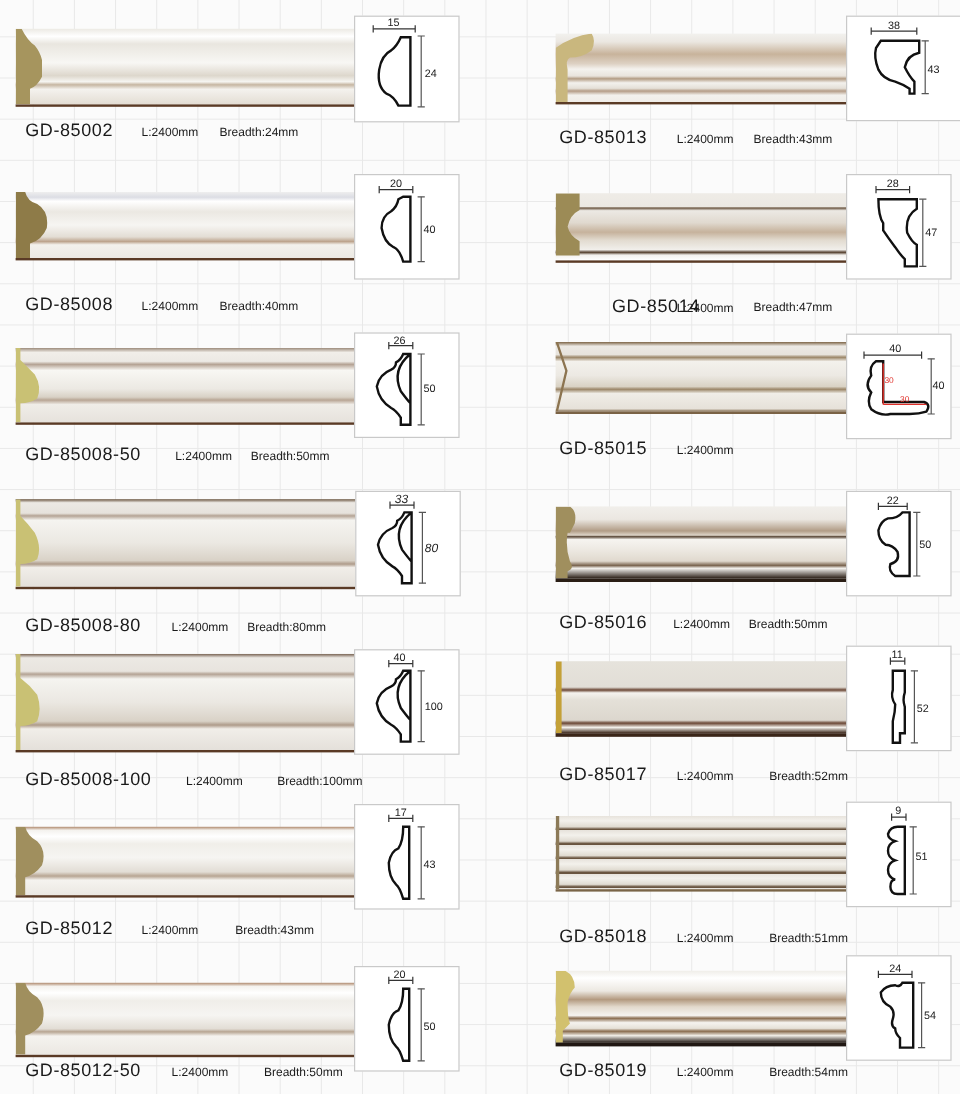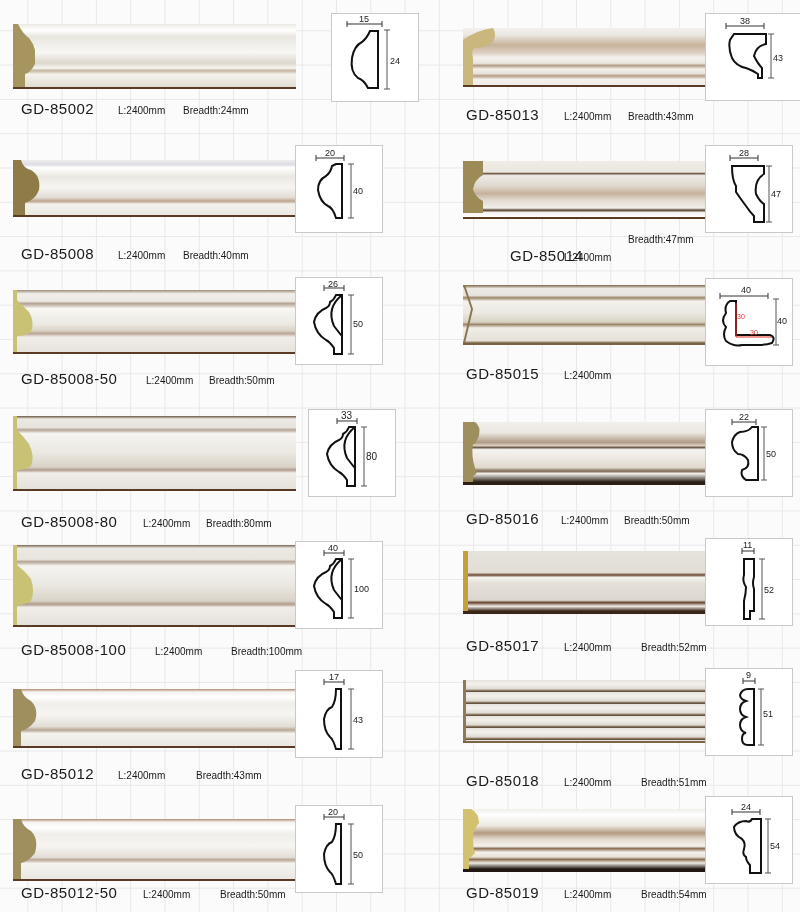--- a/index.html
+++ b/index.html
@@ -37,21 +37,21 @@
 </style>
 </head>
 <body>
 
 <div class="product" style="left:0;top:0;width:400px;height:130px;">
   <div class="molding" style="left:13px;top:24px;width:283px;height:63px;background:linear-gradient(#eceae4 0%,#fff 10%,#e9e6df 20%,#f8f7f4 45%,#ddd7cc 62%,#f6f5f1 70%,#c6b6a2 74%,#f4f2ee 80%,#e3ddd3 100%);">
     <svg class="endcap" width="22" height="63">
         <path d="M0 0 H5 Q10 10 16 14 Q25 25 22 40 Q18 48 12 50 V63 H0 Z" fill="#a6955e"></path>
       </svg>
   </div>
-  <div class="profile-box" style="left:295px;top:13px;height:87px;margin-left:36px;">
+  <div class="profile-box" style="left:295px;top:13px;height:87px;">
     <svg width="86" height="87">
       <line x1="15" y1="10" x2="50" y2="10" stroke="#333" stroke-width="1"></line>
         <line x1="15" y1="7" x2="15" y2="13" stroke="#333"></line>
         <line x1="50" y1="7" x2="50" y2="13" stroke="#333"></line>
       <text class="dim" x="27" y="8">15</text>
       <path d="M38 17 H46 V74 H36 Q32 66 26 64 Q18 58 20 44 Q22 32 30 28 Q35 24 38 17 Z" fill="none" stroke="#111" stroke-width="2"></path>
       <line x1="55" y1="16" x2="55" y2="75" stroke="#555"></line>
         <line x1="52" y1="16" x2="58" y2="16" stroke="#555"></line>
         <line x1="52" y1="75" x2="58" y2="75" stroke="#555"></line>
       <text class="dim" x="58" y="50">24</text>
@@ -109,21 +109,21 @@
   <div class="spec" style="left:146px;top:105px;">L:2400mm</div>
   <div class="spec" style="left:209px;top:105px;">Breadth:50mm</div>
 </div>
 
 <div class="product" style="left:0;top:400px;width:400px;height:135px;">
   <div class="molding" style="left:13px;top:16px;width:283px;height:73px;background:linear-gradient(#6a5540 0%,#ece9e4 4%,#e6e2dc 16%,#b4a394 19%,#f5f4f0 24%,#ebe8e2 50%,#d9d2c7 70%,#ae9b8a 74%,#f1eee9 78%,#e4e0da 100%);">
     <svg class="endcap" width="22" height="73">
         <path d="M0 0 H4 V14 Q10 20 16 28 Q22 40 18 50 Q12 54 4 54 V73 H0 Z" fill="#c9c174"></path>
       </svg>
   </div>
-  <div class="profile-box" style="left:308px;top:9px;height:86px;">
+  <div class="profile-box" style="left:296px;top:9px;height:86px;font-style:italic;">
     <svg width="86" height="86">
       <line x1="28" y1="11" x2="48" y2="11" stroke="#333"></line>
         <line x1="28" y1="8" x2="28" y2="14" stroke="#333"></line>
         <line x1="48" y1="8" x2="48" y2="14" stroke="#333"></line>
       <text class="dim" x="32" y="9" style="font-size:10px">33</text>
       <path d="M40 17 H46 V76 H38 V70 Q34 64 30 62 Q20 56 18 44 Q20 34 30 30 Q34 28 34 24 Q38 22 40 17 Z M46 17 Q30 30 38 48 Q44 56 46 58" fill="none" stroke="#111" stroke-width="2"></path>
       <line x1="55" y1="17" x2="55" y2="76" stroke="#555"></line>
         <line x1="52" y1="17" x2="58" y2="17" stroke="#555"></line>
         <line x1="52" y1="76" x2="58" y2="76" stroke="#555"></line>
       <text class="dim" x="57" y="50" style="font-size:10px">80</text>
@@ -244,21 +244,21 @@
       <text class="dim" x="33" y="10">28</text>
       <path d="M26 20 H58 V28 Q48 34 50 48 Q54 56 58 58 V76 H48 V70 Q44 66 40 60 Q34 52 30 46 V40 Q26 34 26 20 Z" fill="none" stroke="#111" stroke-width="2"></path>
       <line x1="63" y1="20" x2="63" y2="76" stroke="#555"></line>
         <line x1="60" y1="20" x2="66" y2="20" stroke="#555"></line>
         <line x1="60" y1="76" x2="66" y2="76" stroke="#555"></line>
       <text class="dim" x="65" y="51">47</text>
     </svg>
   </div>
   <div class="code" style="left:66px;top:117px;margin-left:44px;">GD-85014</div>
   <div class="spec" style="left:164px;top:122px;">L:2400mm</div>
-  <div class="spec" style="left:228px;top:104px;text-align:right;">Breadth:47mm</div>
+  <div class="spec" style="left:228px;top:121px;text-align:right;">Breadth:47mm</div>
 </div>
 
 <div class="product" style="left:400px;top:270px;width:400px;height:130px;">
   <div class="molding" style="left:63px;top:15px;width:243px;height:58px;border-bottom:2px solid #7a6245;background:linear-gradient(#7d6547 0%,#ece9e4 6%,#e7e3dc 18%,#9b8668 22%,#f3f1ec 28%,#ece9e3 48%,#d9d2c4 64%,#9b8668 68%,#f0ede7 74%,#e6e1d9 96%,#7d6547 100%);">
     <svg class="endcap" width="20" height="58">
         <path d="M0 0 L8 24 L0 58 L2 58 L10 24 L2 0 Z" fill="#8c7450"></path>
       </svg>
   </div>
   <div class="profile-box" style="left:305px;top:8px;height:86px;">
     <svg width="86" height="86">

